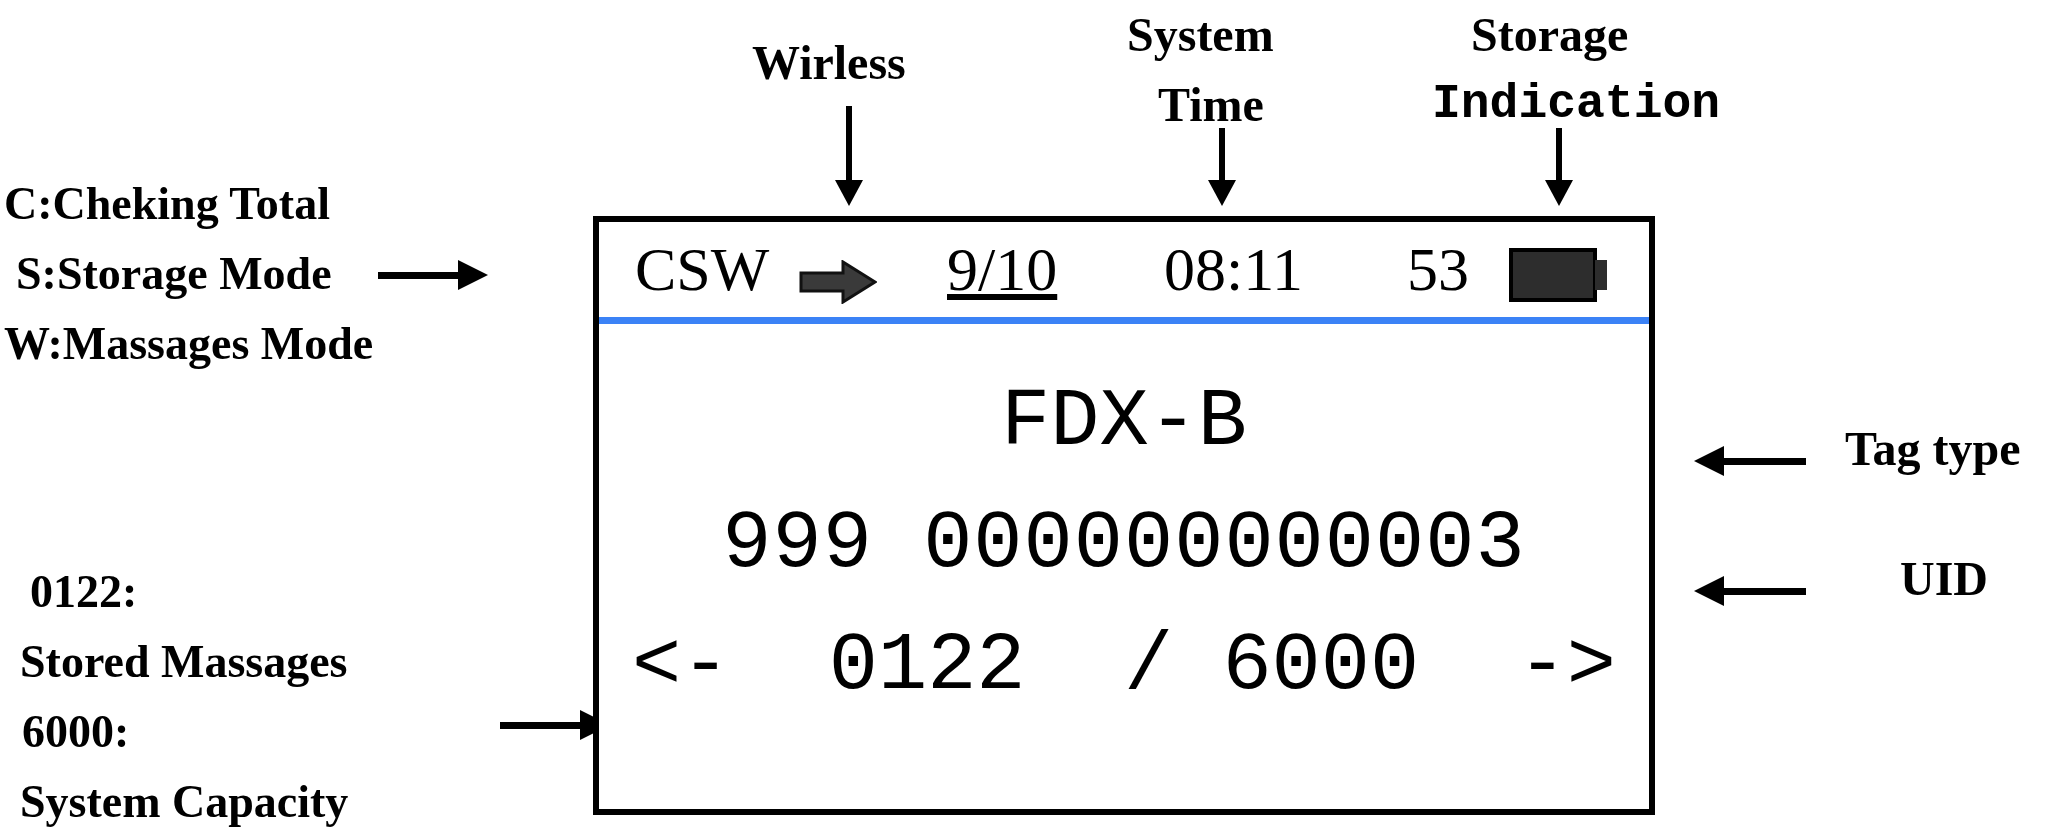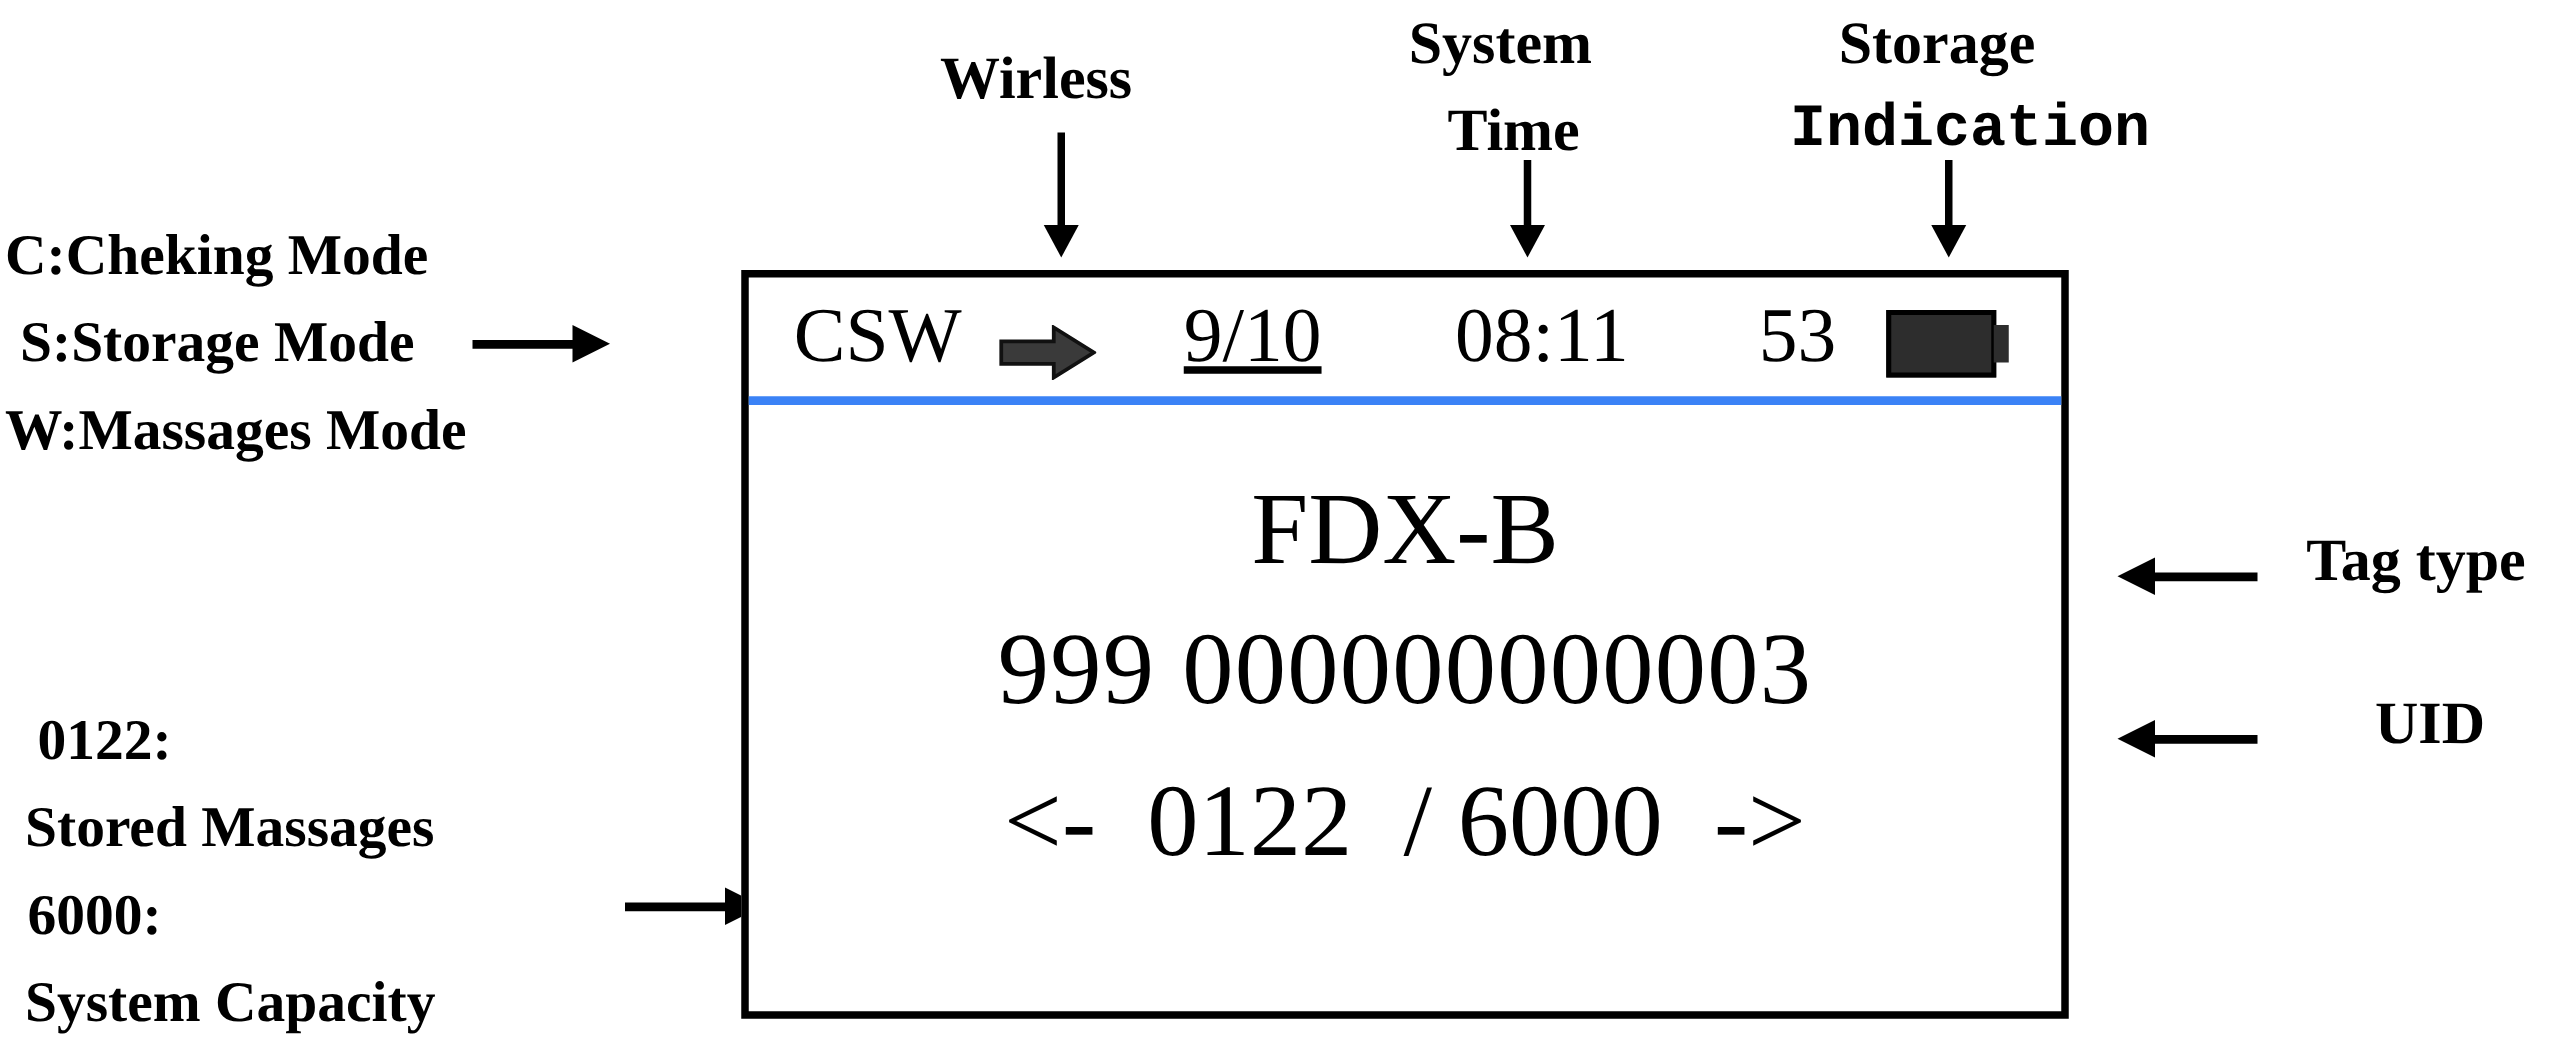--- a/index.html
+++ b/index.html
@@ -157,29 +157,29 @@
 
   #lcd-body {
     position: relative;
     height: 484px;
     display: flex;
     flex-direction: column;
     align-items: center;
     justify-content: flex-start;
   }
   .lcd-line {
-    font-family: Liberation Serif, serif;
+    font-family: Liberation Mono, monospace;
     font-weight: 400;
     color: #000;
     white-space: pre;
     text-align: center;
     line-height: 1;
   }
   #tag-type-value { font-size: 82px; margin-top: 58px; }
-  #uid-value      { font-size: 82px; margin-top: 30px; letter-spacing: 1px; }
+  #uid-value      { font-size: 82px; margin-top: 40px; letter-spacing: 1px; }
   #record-nav     { font-size: 82px; margin-top: 40px; }
 </style>
 </head>
 <body>
 
 <div id="page">
 
   <div class="anno" style="left:752px; top:36px; font-size:48px;">Wirless</div>
 
   <div class="arrow-down" style="left:846px; top:106px;">
@@ -196,21 +196,21 @@
   </div>
 
   <div class="anno" style="left:1471px; top:8px; font-size:48px;">Storage</div>
   <div class="anno" style="left:1432px; top:78px; font-size:48px;font-family:Liberation Mono, monospace;">Indication</div>
 
   <div class="arrow-down" style="left:1556px; top:128px;">
     <div class="shaft" style="height:52px;"></div>
     <div class="head" style="top:52px;"></div>
   </div>
 
-  <div class="anno" style="left:4px; top:178px; font-size:46px;">C:Cheking Mode</div>
+  <div class="anno" style="left:4px; top:178px; font-size:46px;">C:Cheking Total</div>
   <div class="anno" style="left:16px; top:248px; font-size:46px;">S:Storage Mode</div>
   <div class="anno" style="left:4px; top:318px; font-size:46px;">W:Massages Mode</div>
 
   <div class="arrow-right" style="left:378px; top:272px; width:110px;">
     <div class="shaft" style="width:82px;"></div>
     <div class="head" style="left:80px;"></div>
   </div>
 
   <div class="anno" style="left:30px; top:566px; font-size:46px;">0122:</div>
   <div class="anno" style="left:20px; top:636px; font-size:46px;">Stored Massages</div>

